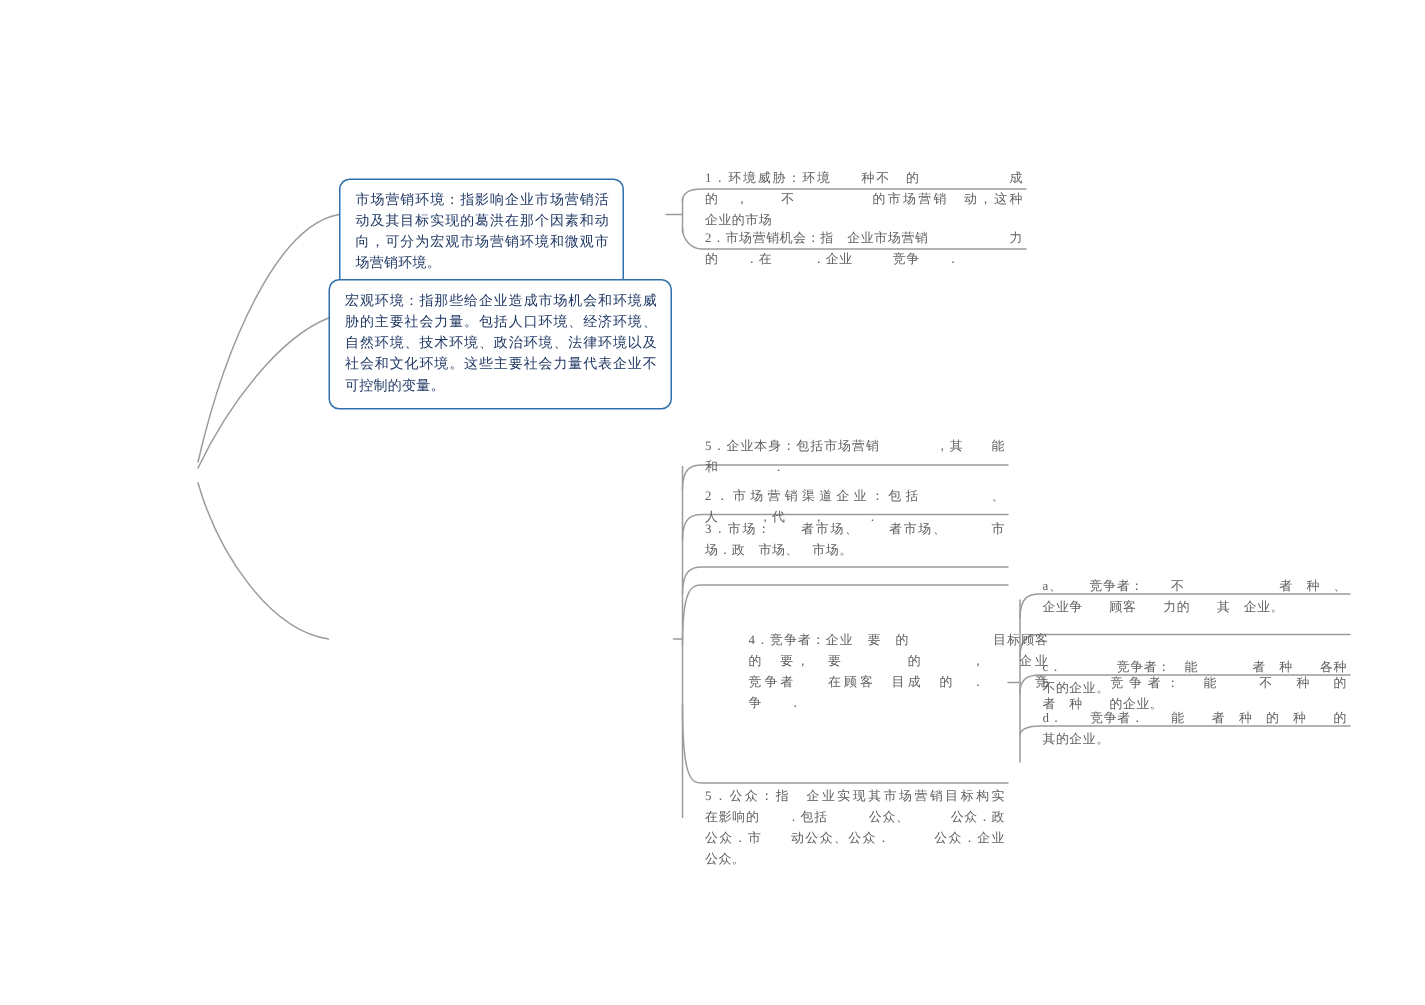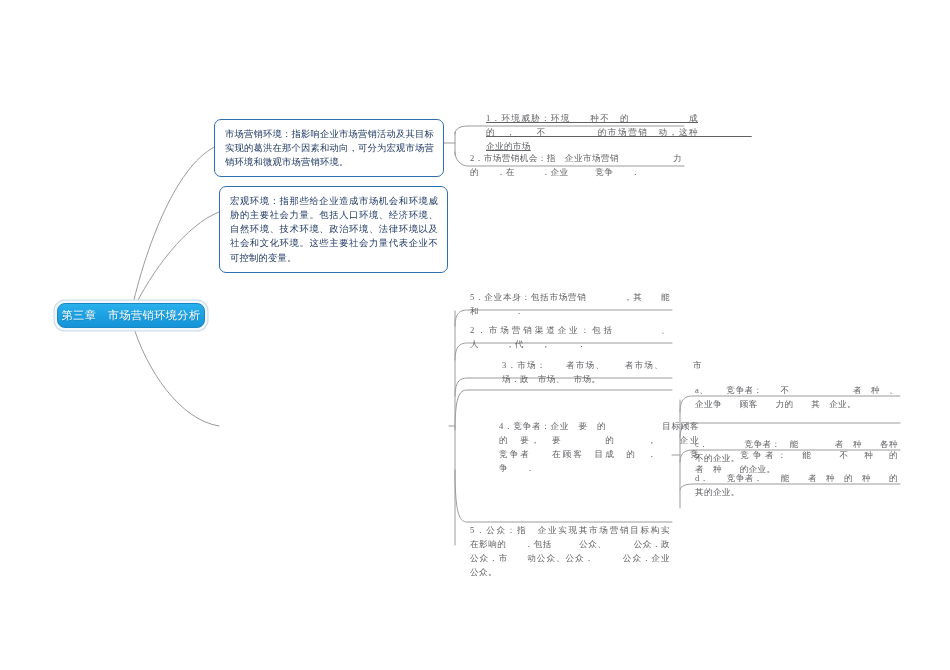--- a/index.html
+++ b/index.html
@@ -122,36 +122,35 @@
       <path d="M 672 455 L 680 455"></path>
       <path d="M 680 400 L 680 508"></path>
 
       <path d="M 680 412 C 680 398 686 396 693 396 L 900 396"></path>
       <path d="M 680 438 C 680 425 686 423 693 423 L 900 423"></path>
       <path d="M 680 462 C 680 452 686 450 693 450 L 900 450"></path>
       <path d="M 680 490 C 680 486 686 484 693 484 L 900 484"></path>
     </g>
   </svg>
 
-  <div id="root-node">第三章　市场营销环境分析</div>
 
-  <div class="boxnode" style="left:214px; top:119px; width:230px;">市场营销环境：指影响企业市场营销活动及其目标实现的葛洪在那个因素和动向，可分为宏观市场营销环境和微观市场营销环境。</div>
+  <div class="boxnode" style="left:226px; top:119px; width:190px;">市场营销环境：指影响企业市场营销活动及其目标实现的葛洪在那个因素和动向，可分为宏观市场营销环境和微观市场营销环境。</div>
 
   <div class="boxnode" style="left:219px; top:186px; width:229px;">宏观环境：指那些给企业造成市场机会和环境威胁的主要社会力量。包括人口环境、经济环境、自然环境、技术环境、政治环境、法律环境以及社会和文化环境。这些主要社会力量代表企业不可控制的变量。</div>
 
 
-  <div class="textnode" style="left:484px; top:112px; width:216px;text-decoration:underline;">1．环境威胁：环境　　种不　的　　　　　　成的　，　　不　　　　　的市场营销　动，这种　　　　　　企业的市场</div>
+  <div class="textnode" style="left:468px; top:112px; width:216px;">1．环境威胁：环境　　种不　的　　　　　　成的　，　　不　　　　　的市场营销　动，这种　　　　　　企业的市场</div>
 
   <div class="textnode" style="left:468px; top:152px; width:216px;">2．市场营销机会：指　企业市场营销　　　　　　力的　　．在　　　．企业　　　竞争　　．</div>
 
   <div class="textnode" style="left:468px; top:291px; width:204px;">5．企业本身：包括市场营销　　　　，其　　能　　和　　　　．</div>
 
   <div class="textnode" style="left:468px; top:324px; width:204px;">2．市场营销渠道企业：包括　　　　、　人　　　，代　　，　　　．</div>
 
-  <div class="textnode" style="left:468px; top:359px; width:204px;margin-left:32px;">3．市场：　　者市场、　　者市场、　　　市场．政　市场、　市场。</div>
+  <div class="textnode" style="left:468px; top:346px; width:204px;">3．市场：　　者市场、　　者市场、　　　市场．政　市场、　市场。</div>
 
   <div class="textnode" style="left:468px; top:420px; width:204px;margin-left:29px;">4．竞争者：企业　要　的　　　　　　目标顾客的　要，　要　　　　的　　　，　　企业　　　竞争者　　在顾客　目成　的　．　　　竞争　　．</div>
 
   <div class="textnode" style="left:468px; top:524px; width:204px;">5．公众：指　企业实现其市场营销目标构实　　　在影响的　　．包括　　　公众、　　　公众．政　公众．市　　动公众、公众．　　　公众．企业　　公众。</div>
 
   <div class="textnode" style="left:693px; top:384px; width:207px;">a、　　竞争者：　　不　　　　　　　者　种　、　企业争　　顾客　　力的　　其　企业。</div>
 
   <div class="textnode" style="left:693px; top:411px; width:207px;margin-top:38px;">b、　　竞争者：　能　　不　种　的　　　　　　者　种　　的企业。</div>
 
   <div class="textnode" style="left:693px; top:438px; width:207px;">c．　　　　竞争者：　能　　　　者　种　　各种不的企业。</div>

